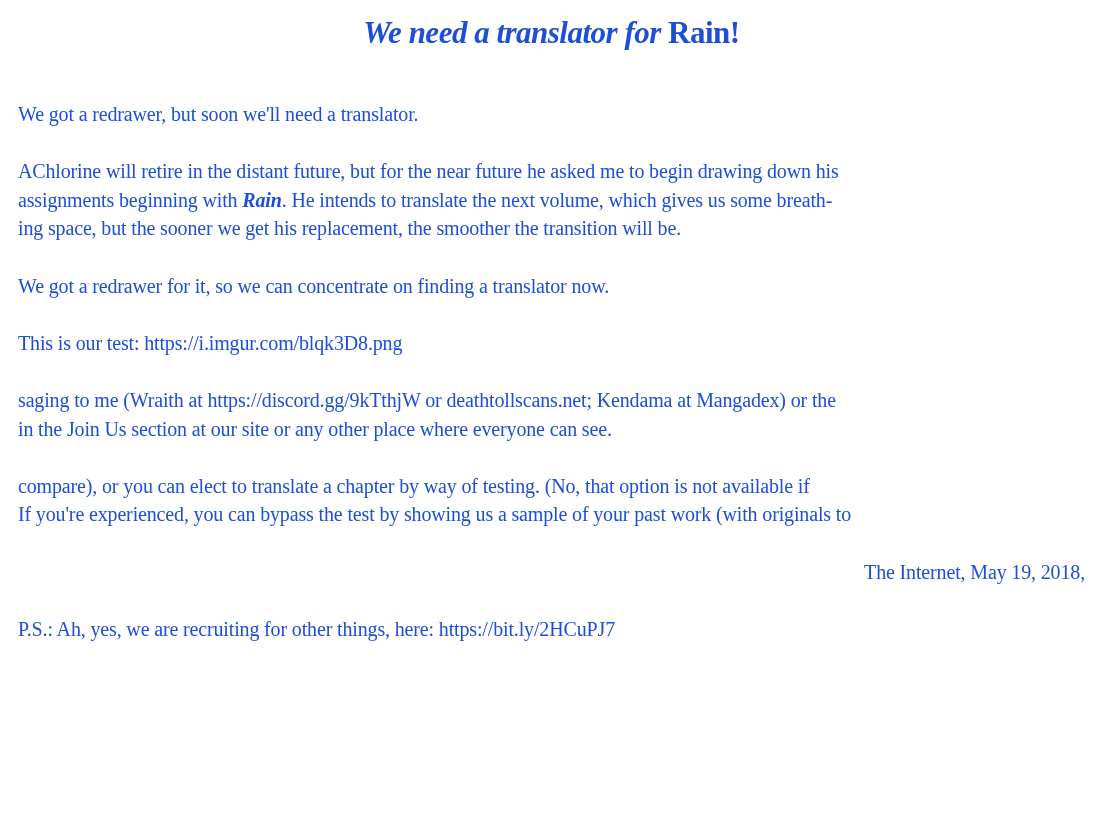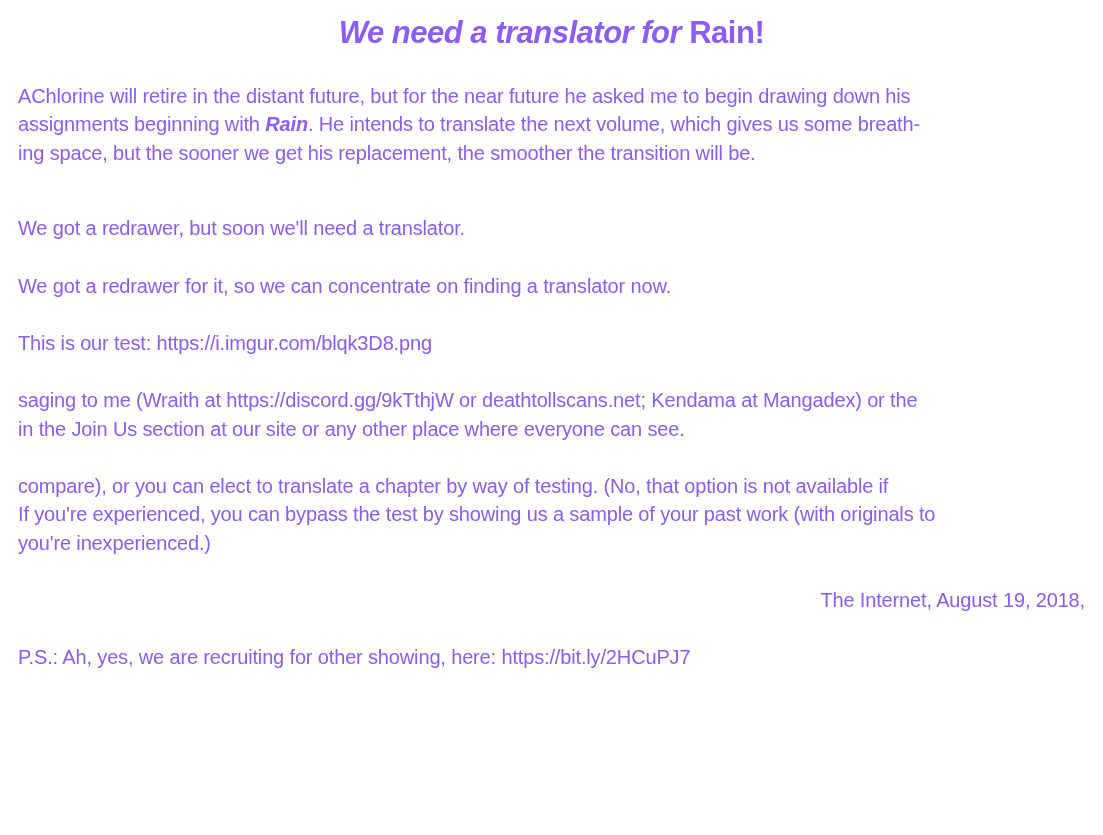--- a/index.html
+++ b/index.html
@@ -1,22 +1,22 @@
 <!DOCTYPE html>
 <html><head>
 <meta charset="utf-8">
 <style>
   html, body { margin: 0; padding: 0; background: #ffffff; }
   .page {
     position: relative;
     width: 1103px;
     height: 835px;
     background: #ffffff;
-    color: #8b5cf6;
-    font-family: Liberation Sans, sans-serif;
+    color: #1d4ed8;
+    font-family: Liberation Serif, serif;
     overflow: hidden;
   }
   .title {
     margin: 0;
     padding-top: 13px;
     text-align: center;
     font-size: 31px;
     line-height: 40px;
     font-weight: 700;
     font-style: italic;
@@ -37,52 +37,51 @@
 </style>
 </head>
 <body>
 
 <div class="page">
 
   <h1 class="title"><span>We need a translator for </span><span class="upright">Rain!</span></h1>
 
   <div class="content">
 
+    <div class="para first">
+      <div class="ln">We got a redrawer, but soon we'll need a translator.</div>
+    </div>
+
     <div class="para">
       <div class="ln">AChlorine will retire in the distant future, but for the near future he asked me to begin drawing down his</div>
       <div class="ln"><span>assignments beginning with </span><span class="em">Rain</span><span>. He intends to translate the next volume, which gives us some breath-</span></div>
       <div class="ln">ing space, but the sooner we get his replacement, the smoother the transition will be.</div>
-    </div>
-
-    <div class="para first">
-      <div class="ln">We got a redrawer, but soon we'll need a translator.</div>
     </div>
 
     <div class="para">
       <div class="ln">We got a redrawer for it, so we can concentrate on finding a translator now.</div>
     </div>
 
     <div class="para">
       <div class="ln">This is our test: https://i.imgur.com/blqk3D8.png</div>
     </div>
 
     <div class="para">
       <div class="ln">saging to me (Wraith at https://discord.gg/9kTthjW or deathtollscans.net; Kendama at Mangadex) or the</div>
       <div class="ln">in the Join Us section at our site or any other place where everyone can see.</div>
     </div>
 
     <div class="para">
       <div class="ln">compare), or you can elect to translate a chapter by way of testing. (No, that option is not available if</div>
       <div class="ln">If you're experienced, you can bypass the test by showing us a sample of your past work (with originals to</div>
-      <div class="ln">you're inexperienced.)</div>
     </div>
 
     <div class="para right">
-      <div class="ln">The Internet, August 19, 2018,</div>
+      <div class="ln">The Internet, May 19, 2018,</div>
     </div>
 
 
     <div class="para">
-      <div class="ln">P.S.: Ah, yes, we are recruiting for other showing, here: https://bit.ly/2HCuPJ7</div>
+      <div class="ln">P.S.: Ah, yes, we are recruiting for other things, here: https://bit.ly/2HCuPJ7</div>
     </div>
 
   </div>
 </div>
 
 </body></html>

